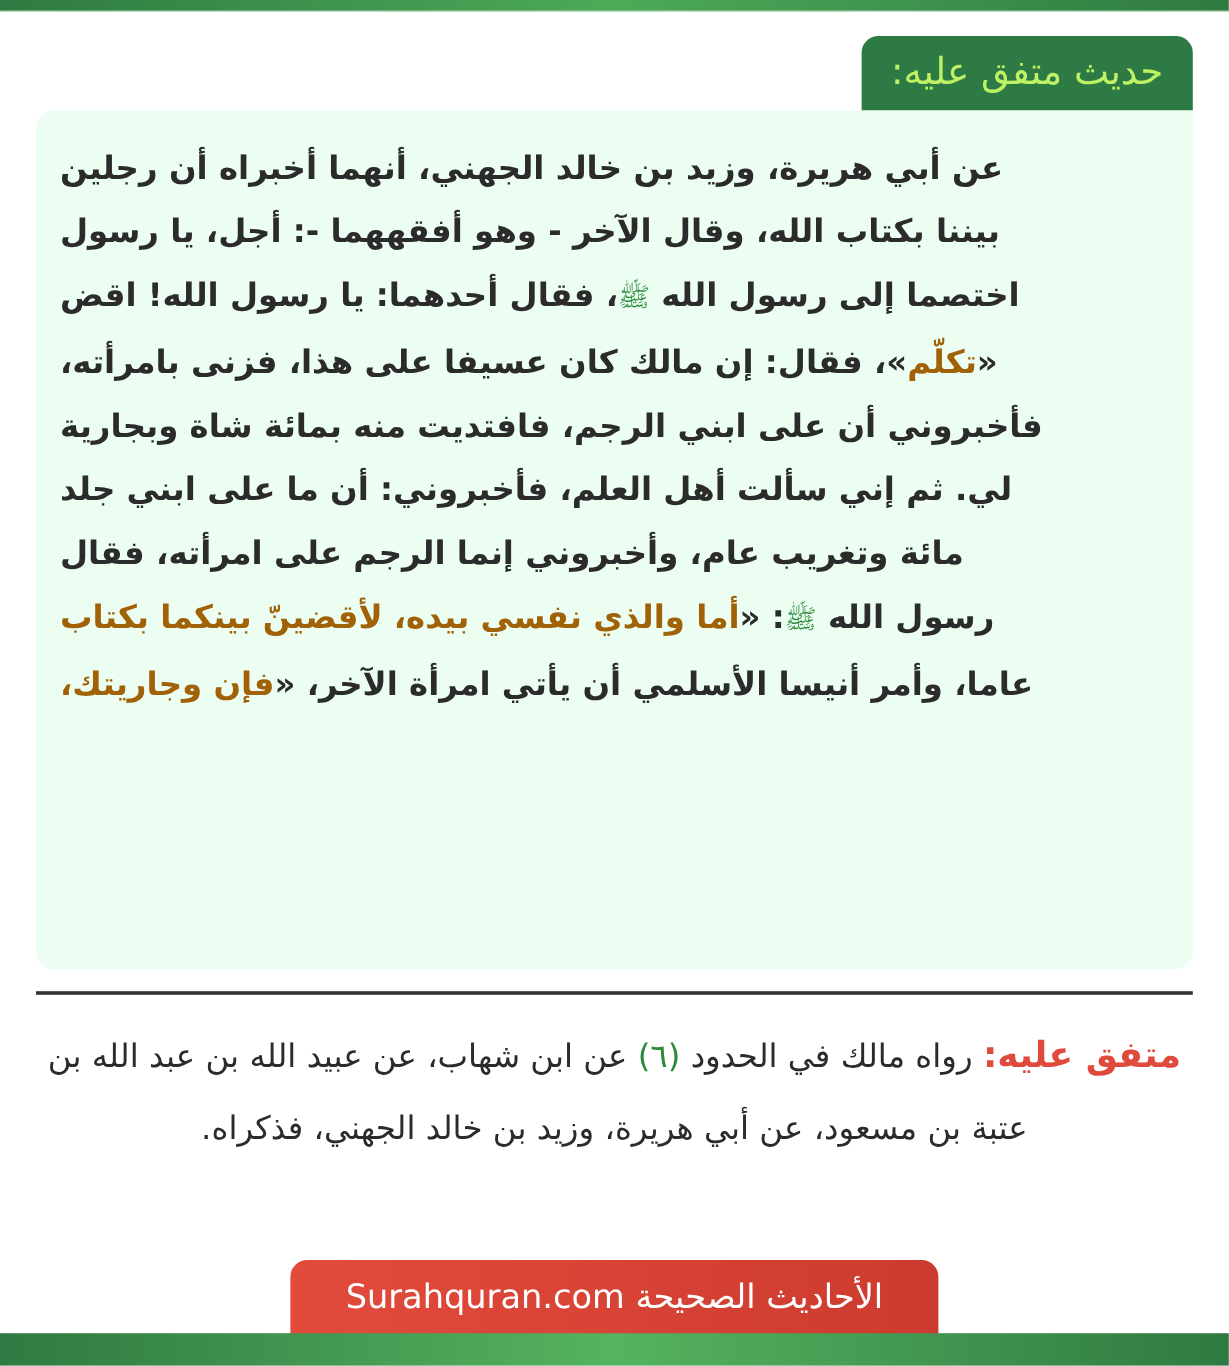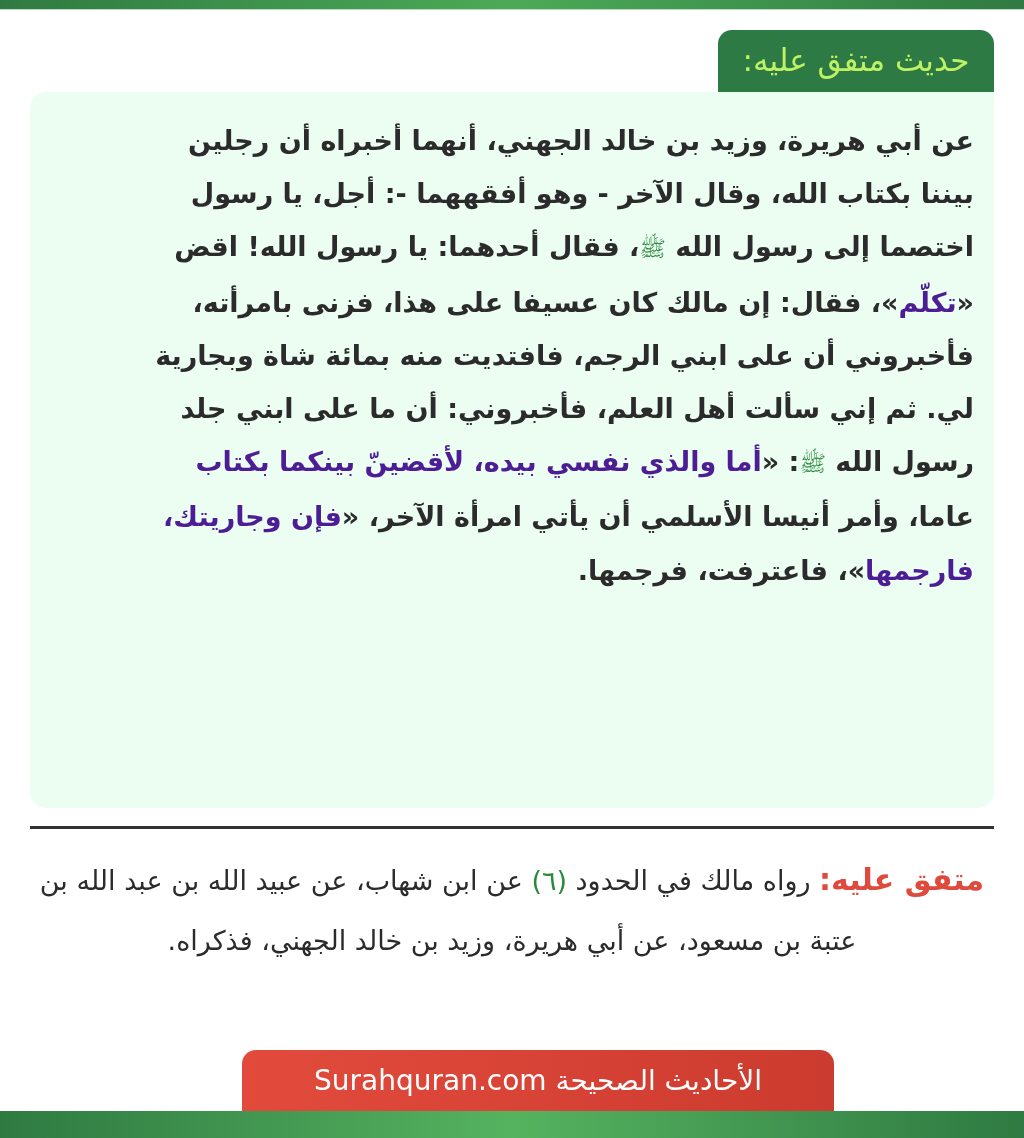--- a/index.html
+++ b/index.html
@@ -18,58 +18,58 @@
   }
   .title-tab {
     position:absolute; right:30px; top:30px; height:62px; width:276px;
     background:#2e7a44; color:#bef264; border-radius:14px 14px 0 0;
     font-size:31px; line-height:60px; text-align:center;
   }
   .hadith-card {
     position:absolute; left:30px; top:92px; width:964px; height:716px;
     background:#ecfdf2; border-radius:0 0 16px 16px; border-top-left-radius:16px;
     box-sizing:border-box; padding:22px 20px 0 20px;
-    font-weight:bold; font-size:27px; line-height:53.2px; color:#2b2b2b; text-align:right;
+    font-weight:bold; font-size:27px; line-height:53.2px; color:#2b2b2b; text-align:left;
   }
   .hadith-card .line { display:block; white-space:nowrap; }
-  .blue { color:#4c1d95; }
+  .blue { color:#a16207; }
   .salla { color:#2a8a3a; font-weight:normal; font-size:22px; }
   .divider {
     position:absolute; left:30px; top:826px; width:964px; height:3px; background:#333;
   }
   .source {
     position:absolute; left:30px; top:850px; width:964px;
     font-size:27px; line-height:60px; color:#2b2b2b; text-align:center;
   }
   .source .lbl { color:#e04a3c; font-weight:bold; font-size:30px; }
   .source .num { color:#2a8a3a; }
   .footer-badge {
-    position:absolute; left:242px; top:1050px; width:592px; height:62px;
+    position:absolute; left:242px; top:1050px; width:540px; height:62px;
     background:linear-gradient(90deg,#e24b3c,#cc3b2f); color:#fff;
     border-radius:14px 14px 0 0; font-size:28px; line-height:62px; text-align:center;
     direction:rtl;
   }
 </style>
 </head>
 <body>
 
 <div class="top-bar"></div>
 
 <div class="title-tab">حديث متفق عليه:</div>
 
 <div class="hadith-card" id="hadith-card">
     <span class="line"><span>عن أبي هريرة، وزيد بن خالد الجهني، أنهما أخبراه أن رجلين</span></span>
     <span class="line"><span>بيننا بكتاب الله، وقال الآخر - وهو أفقههما -: أجل، يا رسول</span></span>
     <span class="line"><span>اختصما إلى رسول الله </span><span class="salla">ﷺ</span><span>، فقال أحدهما: يا رسول الله! اقض</span></span>
     <span class="line"><span>«</span><span class="blue">تكلّم</span><span>»، فقال: إن مالك كان عسيفا على هذا، فزنى بامرأته،</span></span>
     <span class="line"><span>فأخبروني أن على ابني الرجم، فافتديت منه بمائة شاة وبجارية</span></span>
     <span class="line"><span>لي. ثم إني سألت أهل العلم، فأخبروني: أن ما على ابني جلد</span></span>
+    <span class="line"><span>مائة وتغريب عام، وأخبروني إنما الرجم على امرأته، فقال</span></span>
     <span class="line"><span>رسول الله </span><span class="salla">ﷺ</span><span>: «</span><span class="blue">أما والذي نفسي بيده، لأقضينّ بينكما بكتاب</span></span>
     <span class="line"><span>عاما، وأمر أنيسا الأسلمي أن يأتي امرأة الآخر، «</span><span class="blue">فإن وجاريتك،</span></span>
-    <span class="line"><span class="blue">فارجمها</span><span>»، فاعترفت، فرجمها.</span></span>
   </div>
 
 <div class="divider"></div>
 
 <div class="source">
   <span class="lbl">متفق عليه:</span><span> رواه مالك في الحدود </span><span class="num">(٦)</span><span> عن ابن شهاب، عن عبيد الله بن عبد الله بن عتبة بن مسعود، عن أبي هريرة، وزيد بن خالد الجهني، فذكراه.</span>
 </div>
 
 <div class="footer-badge">الأحاديث الصحيحة Surahquran.com</div>
 

